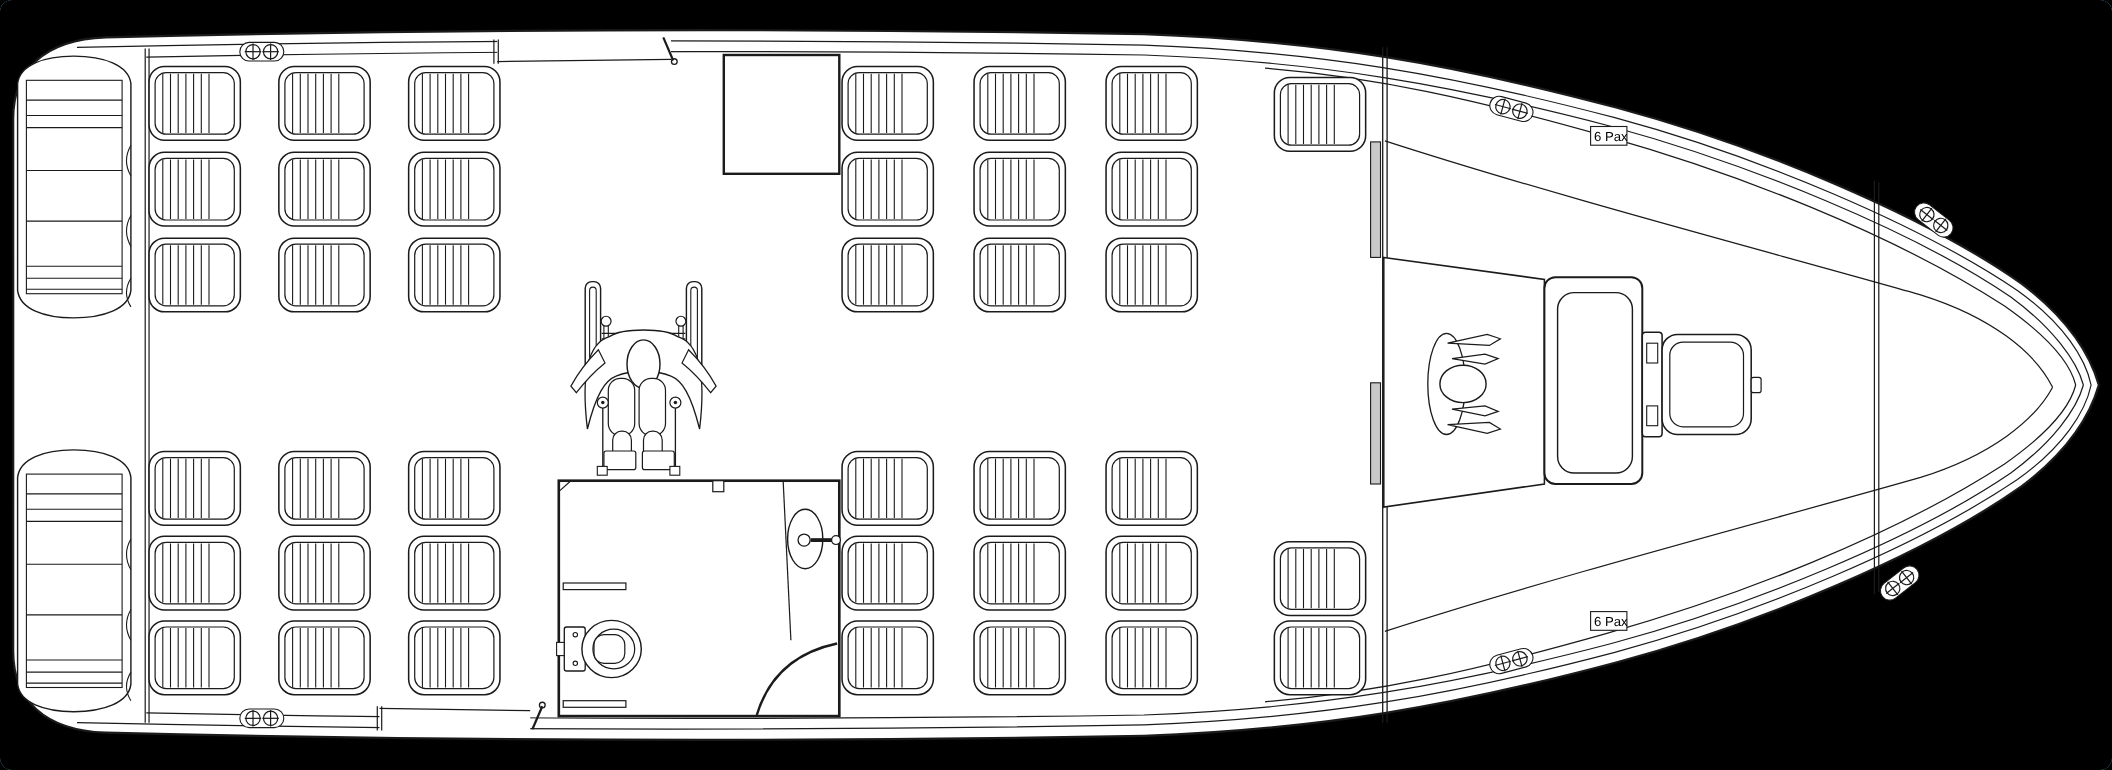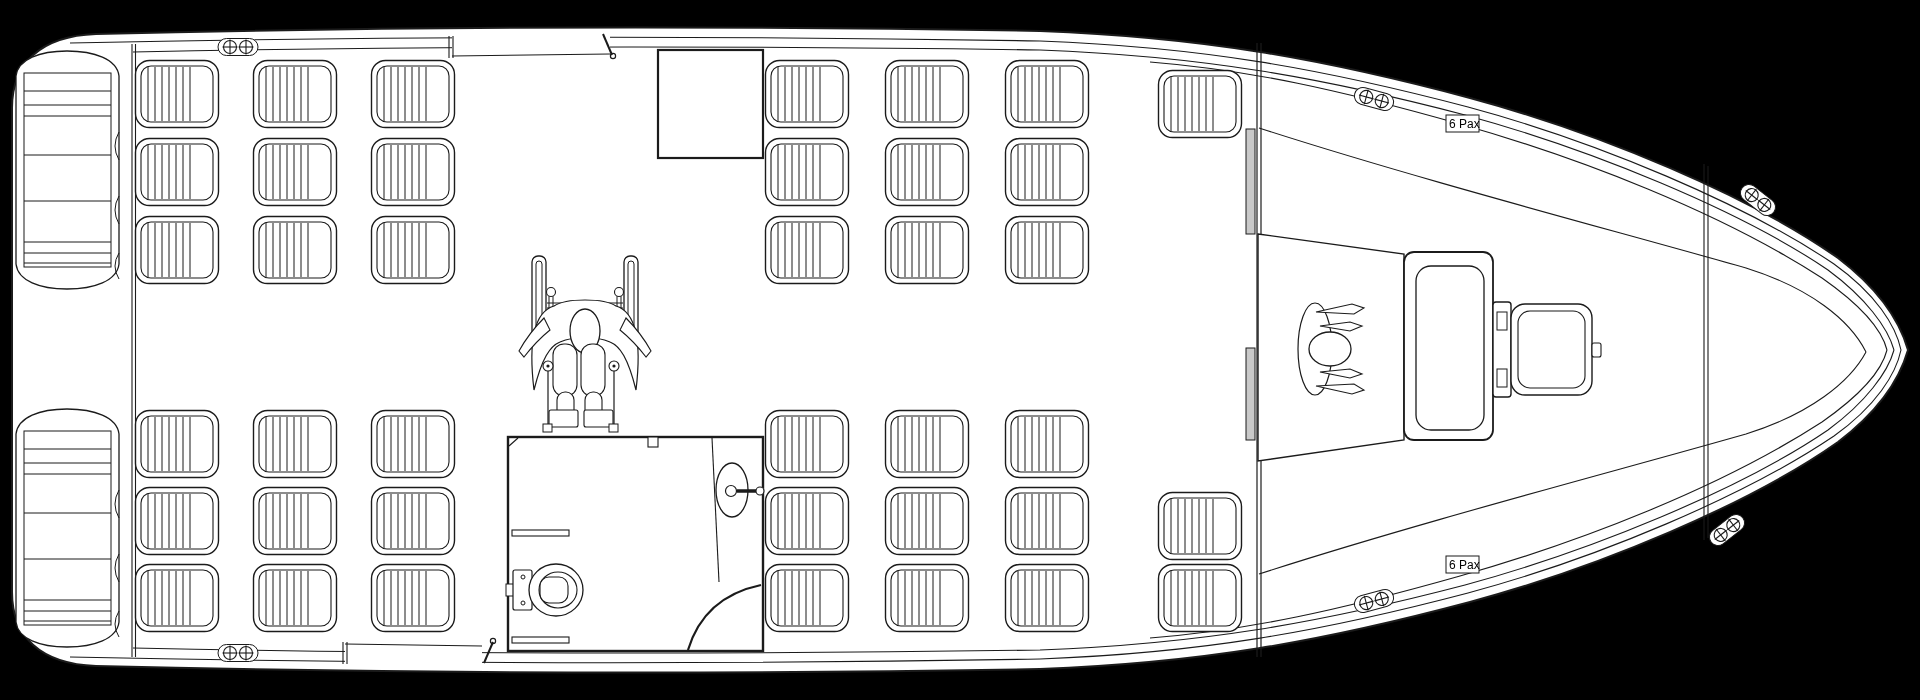--- a/index.html
+++ b/index.html
@@ -1,16 +1,16 @@
 <!DOCTYPE html>
 <html><head>
 <meta charset="utf-8">
 <style>
   html,body{margin:0;padding:0;background:#000;}
-  .stage{width:1920px;height:700px;position:relative;background:#7dd3fc;overflow:hidden;}
+  .stage{width:1920px;height:700px;position:relative;background:#7dd3fc;overflow:hidden;border-radius:11px;}
   svg{display:block;}
   text{font-family:"Liberation Sans", sans-serif;}
 </style>
 </head>
 <body>
 
 <div class="stage">
 <svg width="1920" height="700" viewBox="0 0 1920 700">
 
   <defs>

